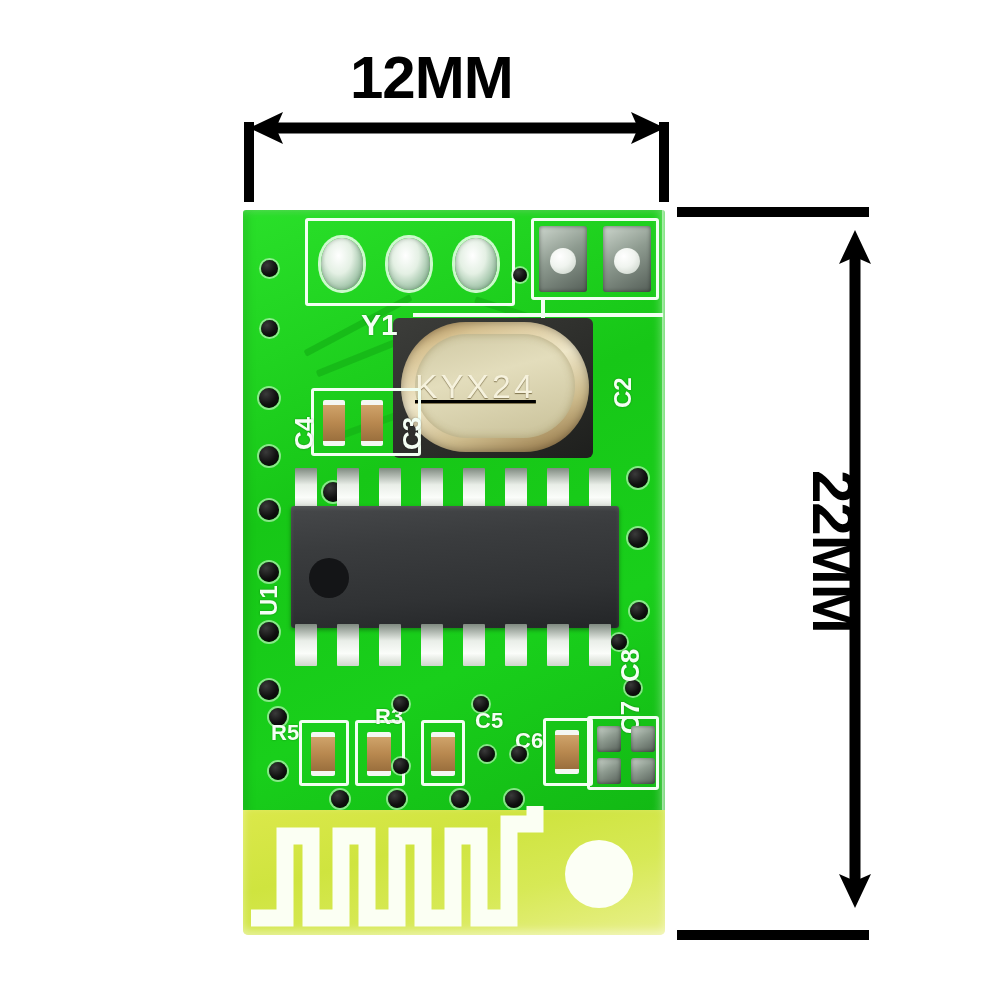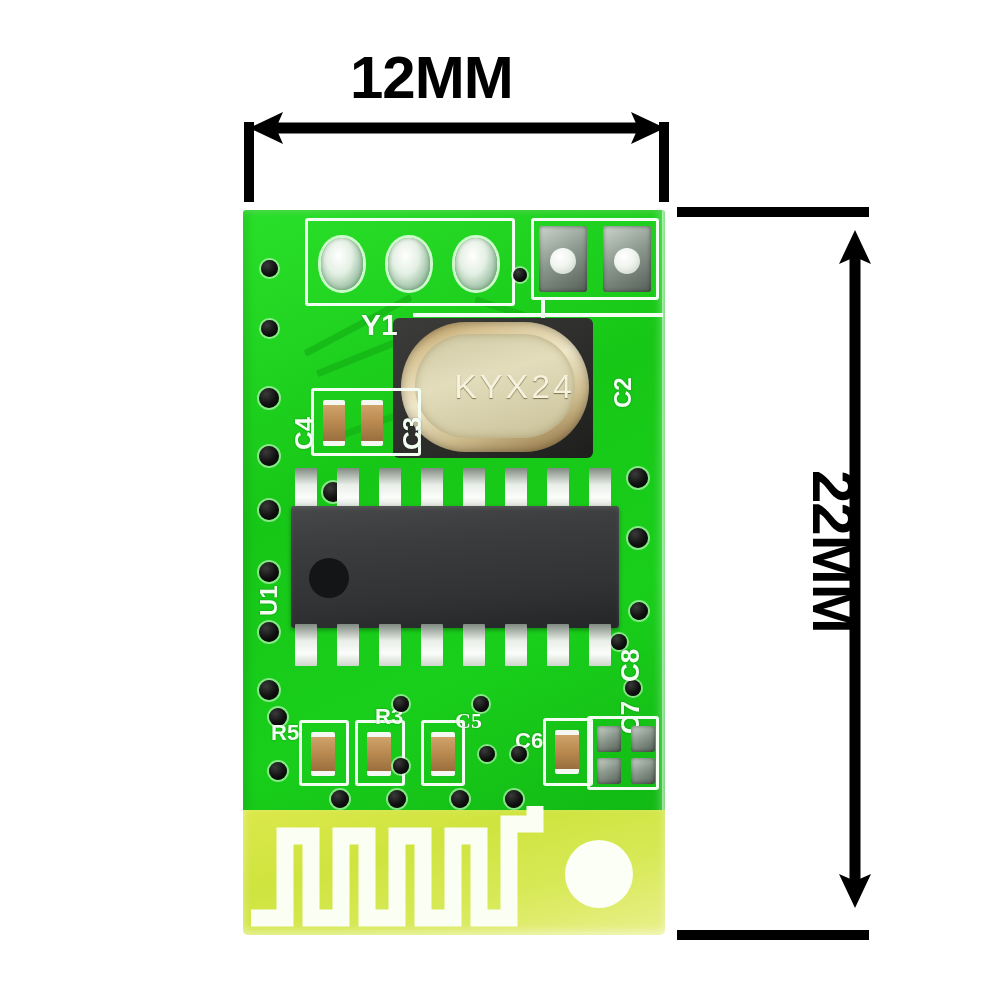--- a/index.html
+++ b/index.html
@@ -240,21 +240,21 @@
                 background:linear-gradient(150deg,#3c3d3a 0%,#2b2c29 60%,#1e1f1d 100%);
                 border-radius:6px;"></div>
     <div style="position:absolute; left:158px; top:112px; width:188px; height:130px;
                 border-radius:65px;
                 background:linear-gradient(160deg,#b08b52 0%,#d8c393 18%,#efe7c9 45%,#cdbb8c 70%,#8d6c3c 100%);
                 box-shadow:inset 0 0 10px rgba(0,0,0,.35);">
       <div style="position:absolute; left:14px; top:12px; right:14px; bottom:14px;
                   border-radius:52px;
                   background:linear-gradient(165deg,#cfc8a3 0%,#e3ddbc 40%,#c8c098 100%);
                   box-shadow:inset 0 0 8px rgba(130,110,60,.45);
-                  display:flex; align-items:center; justify-content:flex-end;">
+                  display:flex; align-items:center; justify-content:flex-start;text-decoration:underline;">
         <span style="font-family:'Liberation Sans',sans-serif; font-size:34px; color:#f6f2dd;
                      letter-spacing:3px; text-shadow:0 1px 1px rgba(90,75,35,.7);">KYX24</span>
       </div>
     </div>
     <div class="silk-text" style="left:118px; top:100px; font-size:30px;">Y1</div>
 
     <div class="silk-box" style="left:68px; top:178px; width:110px; height:68px;"></div>
     <div class="smd" style="left:80px; top:190px; width:22px; height:46px;"></div>
     <div class="smd" style="left:118px; top:190px; width:22px; height:46px;"></div>
     <div class="silk-text" style="left:48px; top:240px; transform:rotate(-90deg); transform-origin:left top;">C4</div>
@@ -299,21 +299,21 @@
     <div class="silk-box" style="left:56px; top:510px; width:50px; height:66px;"></div>
     <div class="smd" style="left:68px; top:522px; width:24px; height:44px;"></div>
     <div class="silk-text" style="left:28px; top:512px; font-size:22px;">R5</div>
 
     <div class="silk-box" style="left:112px; top:510px; width:50px; height:66px;"></div>
     <div class="smd" style="left:124px; top:522px; width:24px; height:44px;"></div>
     <div class="silk-text" style="left:132px; top:496px; font-size:22px;">R3</div>
 
     <div class="silk-box" style="left:178px; top:510px; width:44px; height:66px;"></div>
     <div class="smd" style="left:188px; top:522px; width:24px; height:44px;"></div>
-    <div class="silk-text" style="left:212px; top:500px; font-size:22px;font-family:Liberation Serif, serif;">C5</div>
+    <div class="silk-text" style="left:232px; top:500px; font-size:22px;">C5</div>
 
     <div class="silk-box" style="left:300px; top:508px; width:50px; height:68px;"></div>
     <div class="smd" style="left:312px; top:520px; width:24px; height:44px;"></div>
     <div class="silk-text" style="left:272px; top:520px; font-size:22px;">C6</div>
 
     <div class="silk-box" style="left:344px; top:506px; width:72px; height:74px;"></div>
     <div class="pad-sq" style="left:354px; top:516px; width:24px; height:26px;"></div>
     <div class="pad-sq" style="left:388px; top:516px; width:24px; height:26px;"></div>
     <div class="pad-sq" style="left:354px; top:548px; width:24px; height:26px;"></div>
     <div class="pad-sq" style="left:388px; top:548px; width:24px; height:26px;"></div>

